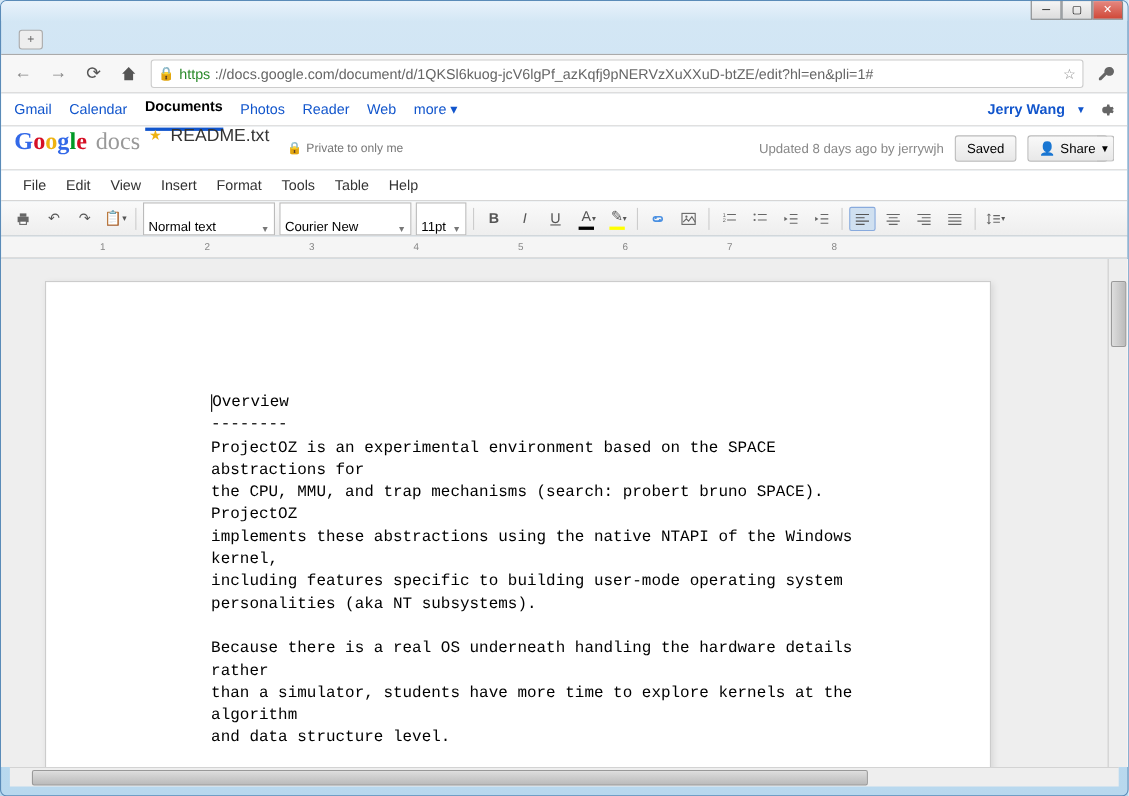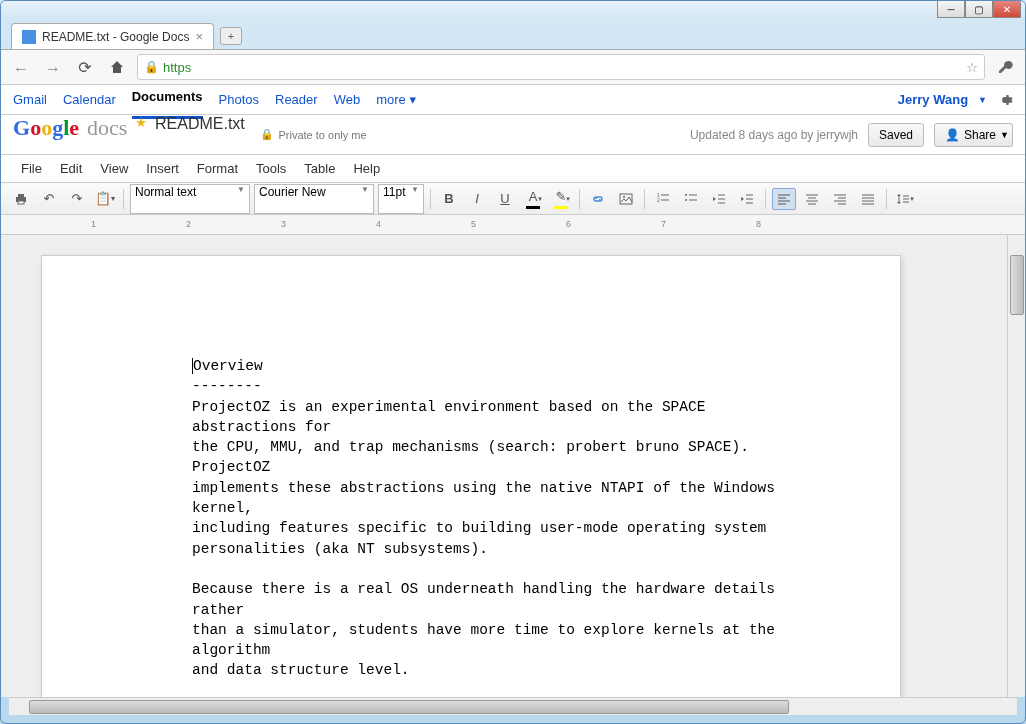--- a/index.html
+++ b/index.html
@@ -246,21 +246,21 @@
 .tb-btn.active { background: #d0e0f0; border: 1px solid #88aadd; }
 .tb-sep { width: 1px; height: 20px; background: #ccc; margin: 0 2px; }
 .tb-select {
   height: 30px;
   border: 1px solid #bbb;
   background: #fff;
   font-size: 12px;
   padding: 0 4px;
   cursor: pointer;
   display: flex;
-  align-items: flex-start;
+  align-items: flex-end;
   gap: 4px;
 }
 .tb-select.wide { width: 120px; }
 .tb-select.narrow { width: 46px; }
 .tb-dd { font-size: 8px; color: #777; margin-left: auto; }
 .color-swatch { width: 14px; height: 3px; background: #000; margin-top: 2px; }
 .color-swatch.yellow { background: #ff0; }
 
 
 .ruler {
@@ -341,40 +341,36 @@
 
 <div class="window-titlebar">
   <div class="window-controls">
     <div class="win-btn">─</div>
     <div class="win-btn">▢</div>
     <div class="win-btn close">✕</div>
   </div>
 </div>
 
 <div class="tab-strip">
-  <div class="browser-tab">
-    <span class="tab-favicon"></span>
-    <span>README.txt - Google Docs</span>
-    <span class="tab-close">×</span>
-  </div>
   <div class="new-tab-btn">+</div>
 </div>
 
 <div class="browser-toolbar">
   <div class="nav-btn">←</div>
   <div class="nav-btn">→</div>
   <div class="nav-btn enabled">⟳</div>
   <div class="nav-btn enabled">
     <svg width="16" height="16" viewBox="0 0 16 16">
         <path d="M8 2 L14 8 L12 8 L12 14 L4 14 L4 8 L2 8 Z" fill="#555"></path>
       </svg>
   </div>
   <div class="url-bar">
     <span class="lock-icon">🔒</span>
     <span class="url-scheme">https</span>
+    <span class="url-rest">://docs.google.com/document/d/1QKSl6kuog-jcV6lgPf_azKqfj9pNERVzXuXXuD-btZE/edit?hl=en&amp;pli=1#</span>
     <span class="star-icon">☆</span>
   </div>
   <div class="wrench-icon">
     <svg width="16" height="16" viewBox="0 0 16 16">
         <path d="M11 2a4 4 0 0 0-3.9 5L2 12v2h2l5-5.1A4 4 0 1 0 11 2z" fill="#666"></path>
       </svg>
   </div>
 </div>
 
 <div class="services-bar">

